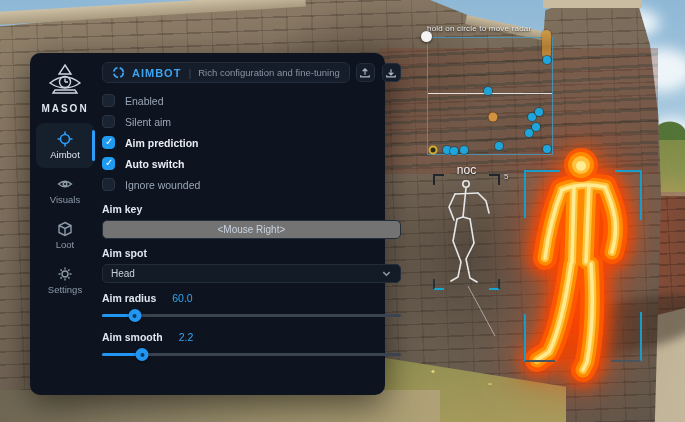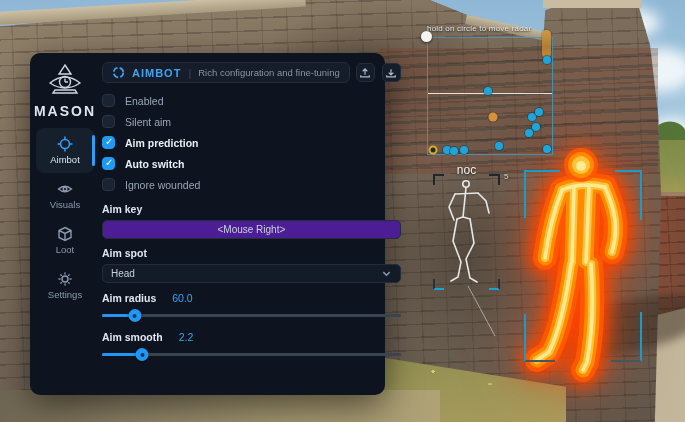--- a/index.html
+++ b/index.html
@@ -94,21 +94,21 @@
   .pbox-br{left:611px;top:312px;width:31px;height:50px;border-bottom:2px solid #4a545c;border-right:2px solid #1a9cc8;}
 
   .scene-svg{position:absolute;left:0;top:0;pointer-events:none;}
   .glow-svg{filter:blur(.5px) drop-shadow(0 0 10px rgba(255,84,0,.9)) drop-shadow(0 0 26px rgba(255,60,0,.55));}
 
   
   .panel{position:absolute;left:30px;top:53px;width:355px;height:342px;background:#0d141f;
          border-radius:10px;box-shadow:0 10px 34px rgba(0,0,0,.55);display:flex;color:#e7edf5;}
   .sidebar{width:70px;flex:0 0 70px;padding-top:9px;display:flex;flex-direction:column;align-items:center;}
   .logo{display:flex;flex-direction:column;align-items:center;color:#cdd6e0;}
-  .brand{font-size:14px;font-weight:bold;letter-spacing:2px;color:#dfe6ee;margin-top:3px;}
+  .brand{font-size:10px;font-weight:bold;letter-spacing:2px;color:#dfe6ee;margin-top:3px;}
   .nav{margin-top:9px;width:100%;display:flex;flex-direction:column;align-items:center;}
   .nav-item{position:relative;width:58px;height:45px;display:flex;flex-direction:column;align-items:center;
             justify-content:center;gap:2px;color:#8d99a9;border-radius:8px;cursor:pointer;}
   .nav-item .nlabel{font-size:9.5px;}
   .nav-item.active{background:#161f2c;color:#dfe7f0;}
   .nav-item.active .nicon{color:#2e9df5;}
   .nav-item.active::after{content:"";position:absolute;right:-1px;top:7px;width:3px;height:31px;
             border-radius:2px;background:#2e9df5;}
   .nicon{display:flex;align-items:center;justify-content:center;height:16px;}
 
@@ -126,21 +126,21 @@
   .chk-list{margin-top:7px;}
   .chk-row{display:flex;align-items:center;gap:10px;height:21px;cursor:pointer;}
   .chk-box{width:13px;height:13px;border-radius:4px;background:#1a2331;border:1px solid #2a3442;
            position:relative;flex:0 0 13px;}
   .chk-row.checked .chk-box{background:#1e9bf0;border-color:#1e9bf0;}
   .chk-row.checked .chk-box::after{content:"✓";position:absolute;left:2px;top:-1px;font-size:10px;color:#fff;}
   .chk-label{font-size:10.5px;color:#9aa6b6;}
   .chk-row.checked .chk-label{color:#e9eef5;font-weight:bold;}
 
   .fld-label{font-size:10.5px;font-weight:bold;color:#dfe7f0;margin:8px 0 5px 0;}
-  .keybind{height:19px;background:#4c1d95;border:1px solid #232d3b;border-radius:5px;
+  .keybind{height:19px;background:#737373;border:1px solid #232d3b;border-radius:5px;
            display:flex;align-items:center;justify-content:center;font-size:10px;color:#c8d2de;cursor:pointer;}
   .select{height:19px;background:#131b27;border:1px solid #222c3a;border-radius:5px;
           display:flex;align-items:center;justify-content:space-between;padding:0 8px;
           font-size:10px;color:#c6d0dc;cursor:pointer;}
   .select .chev{color:#8a96a6;display:flex;}
 
   .slider-row{margin-top:9px;}
   .slider-head{font-size:10.5px;font-weight:bold;color:#dfe7f0;}
   .slider-head .val{color:#35a3f2;margin-left:16px;font-weight:normal;}
   .slider{position:relative;height:14px;margin-top:4px;cursor:pointer;}

